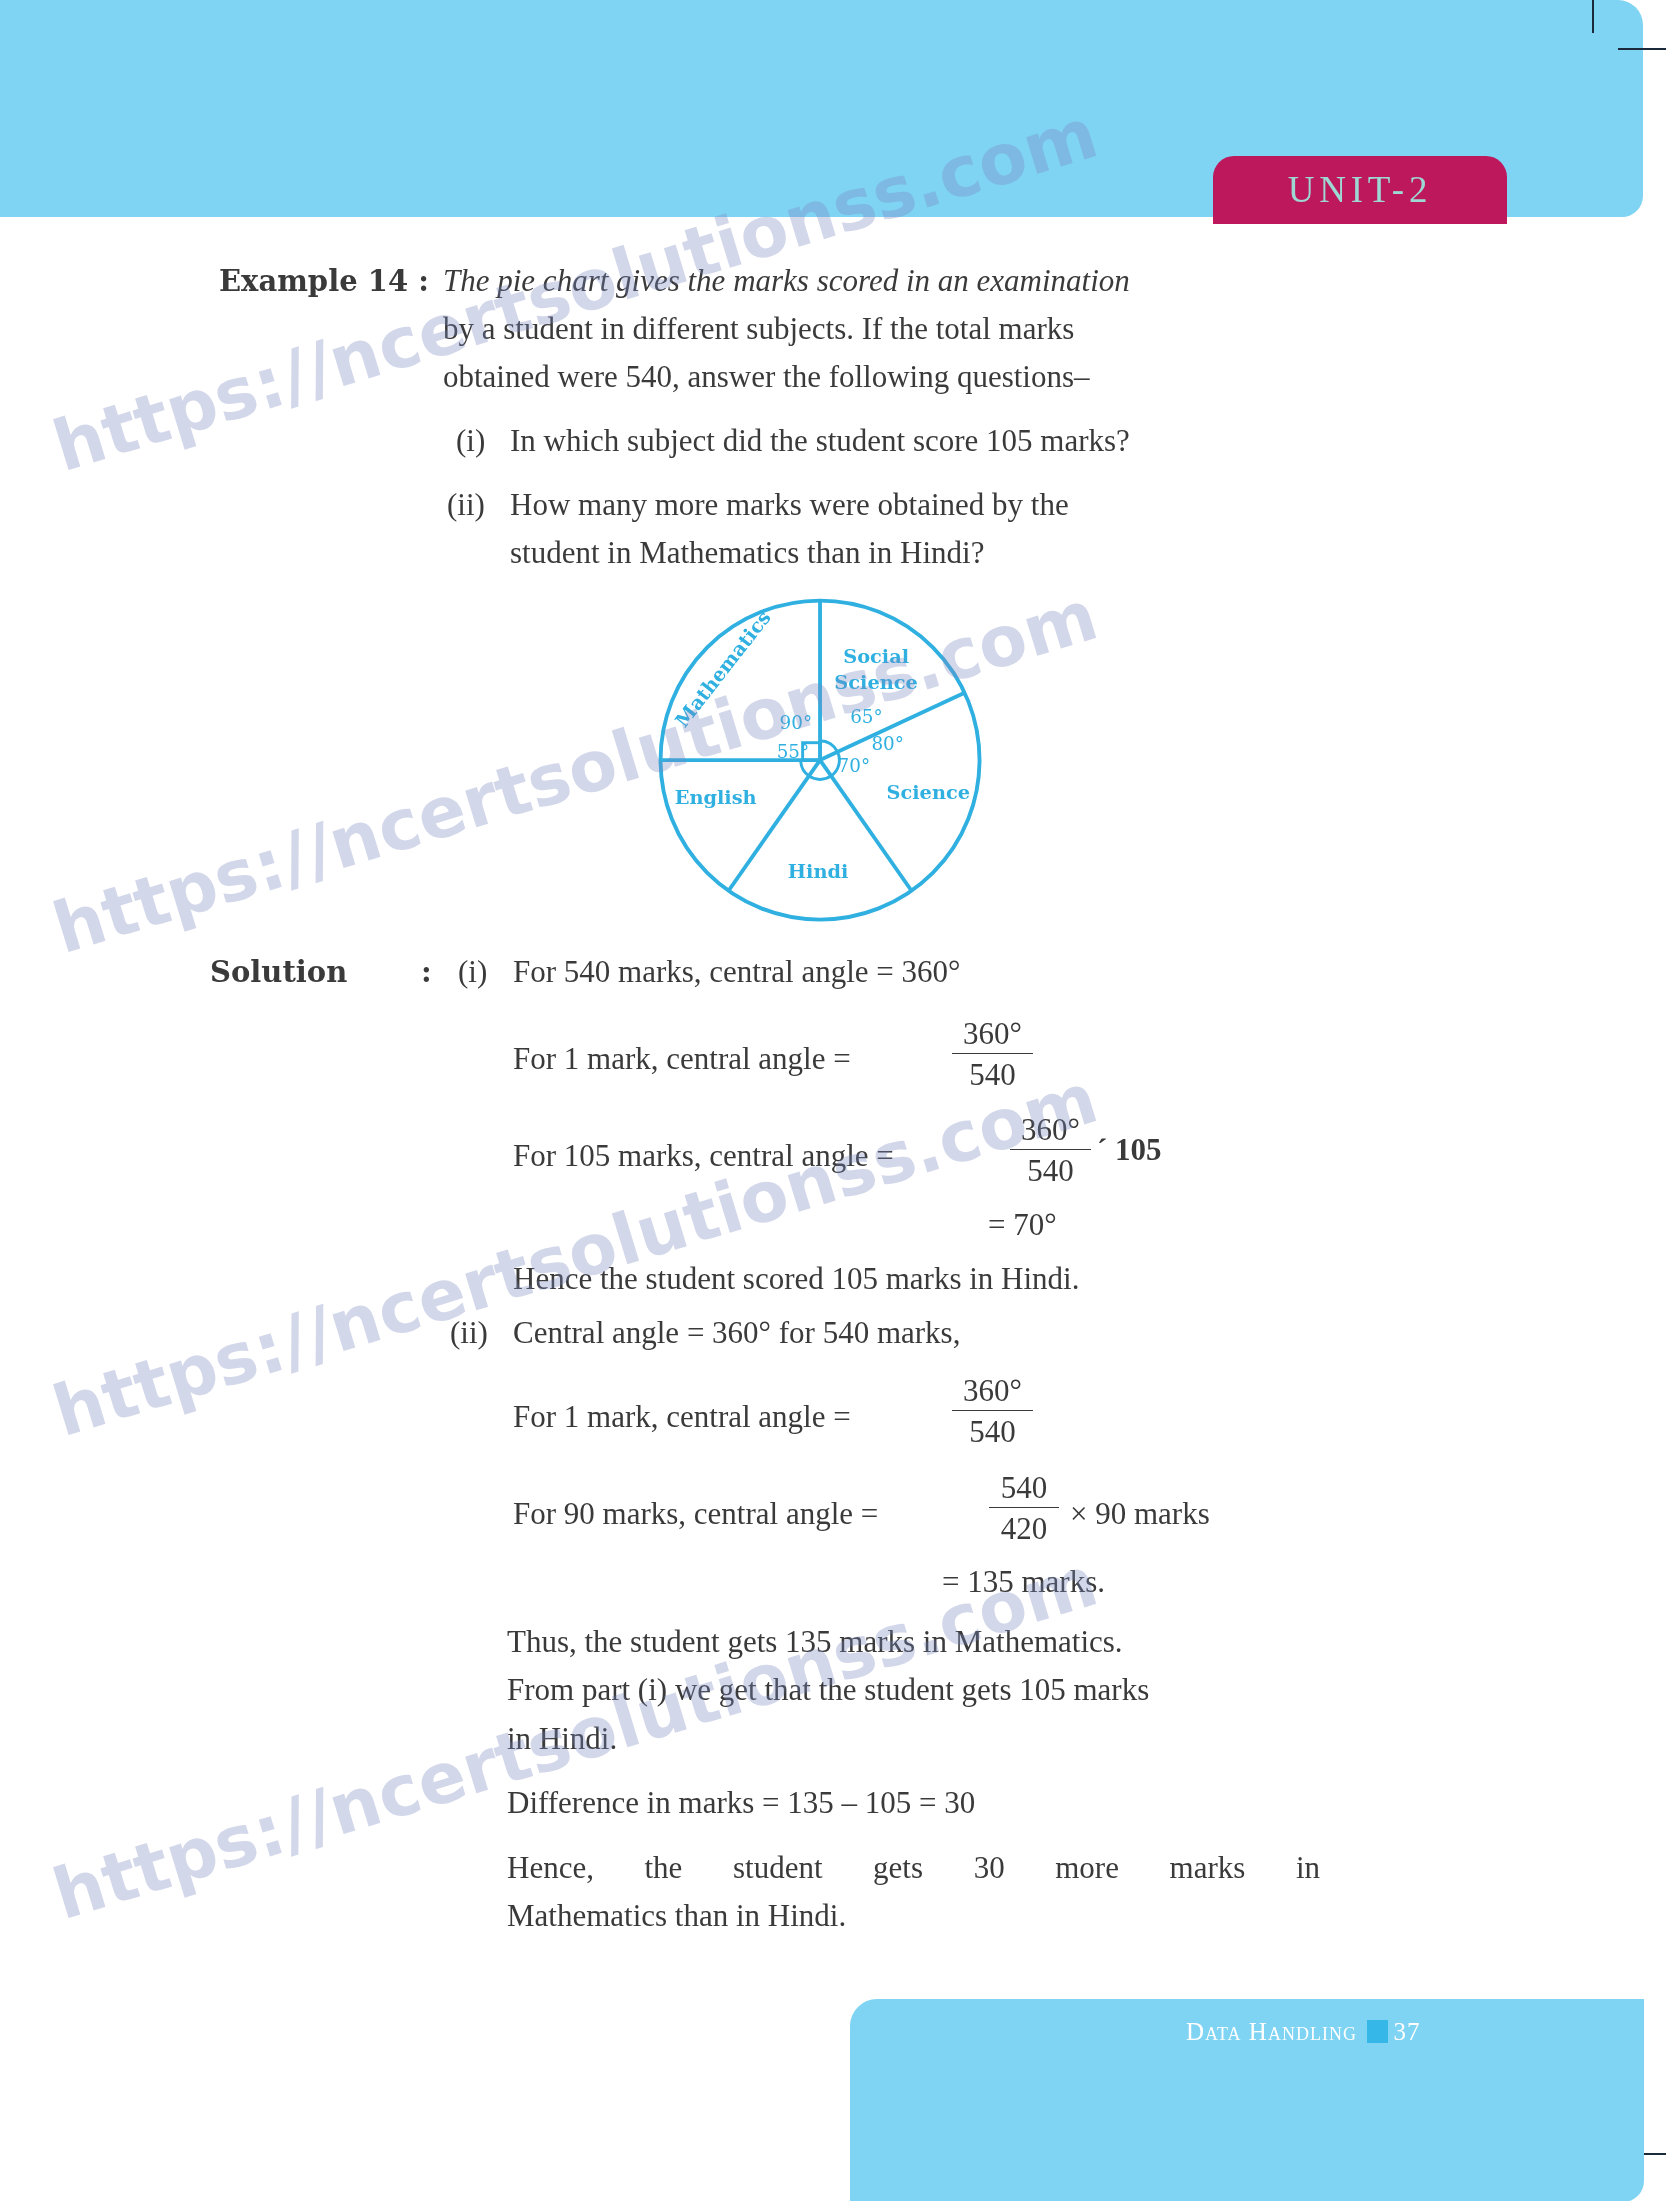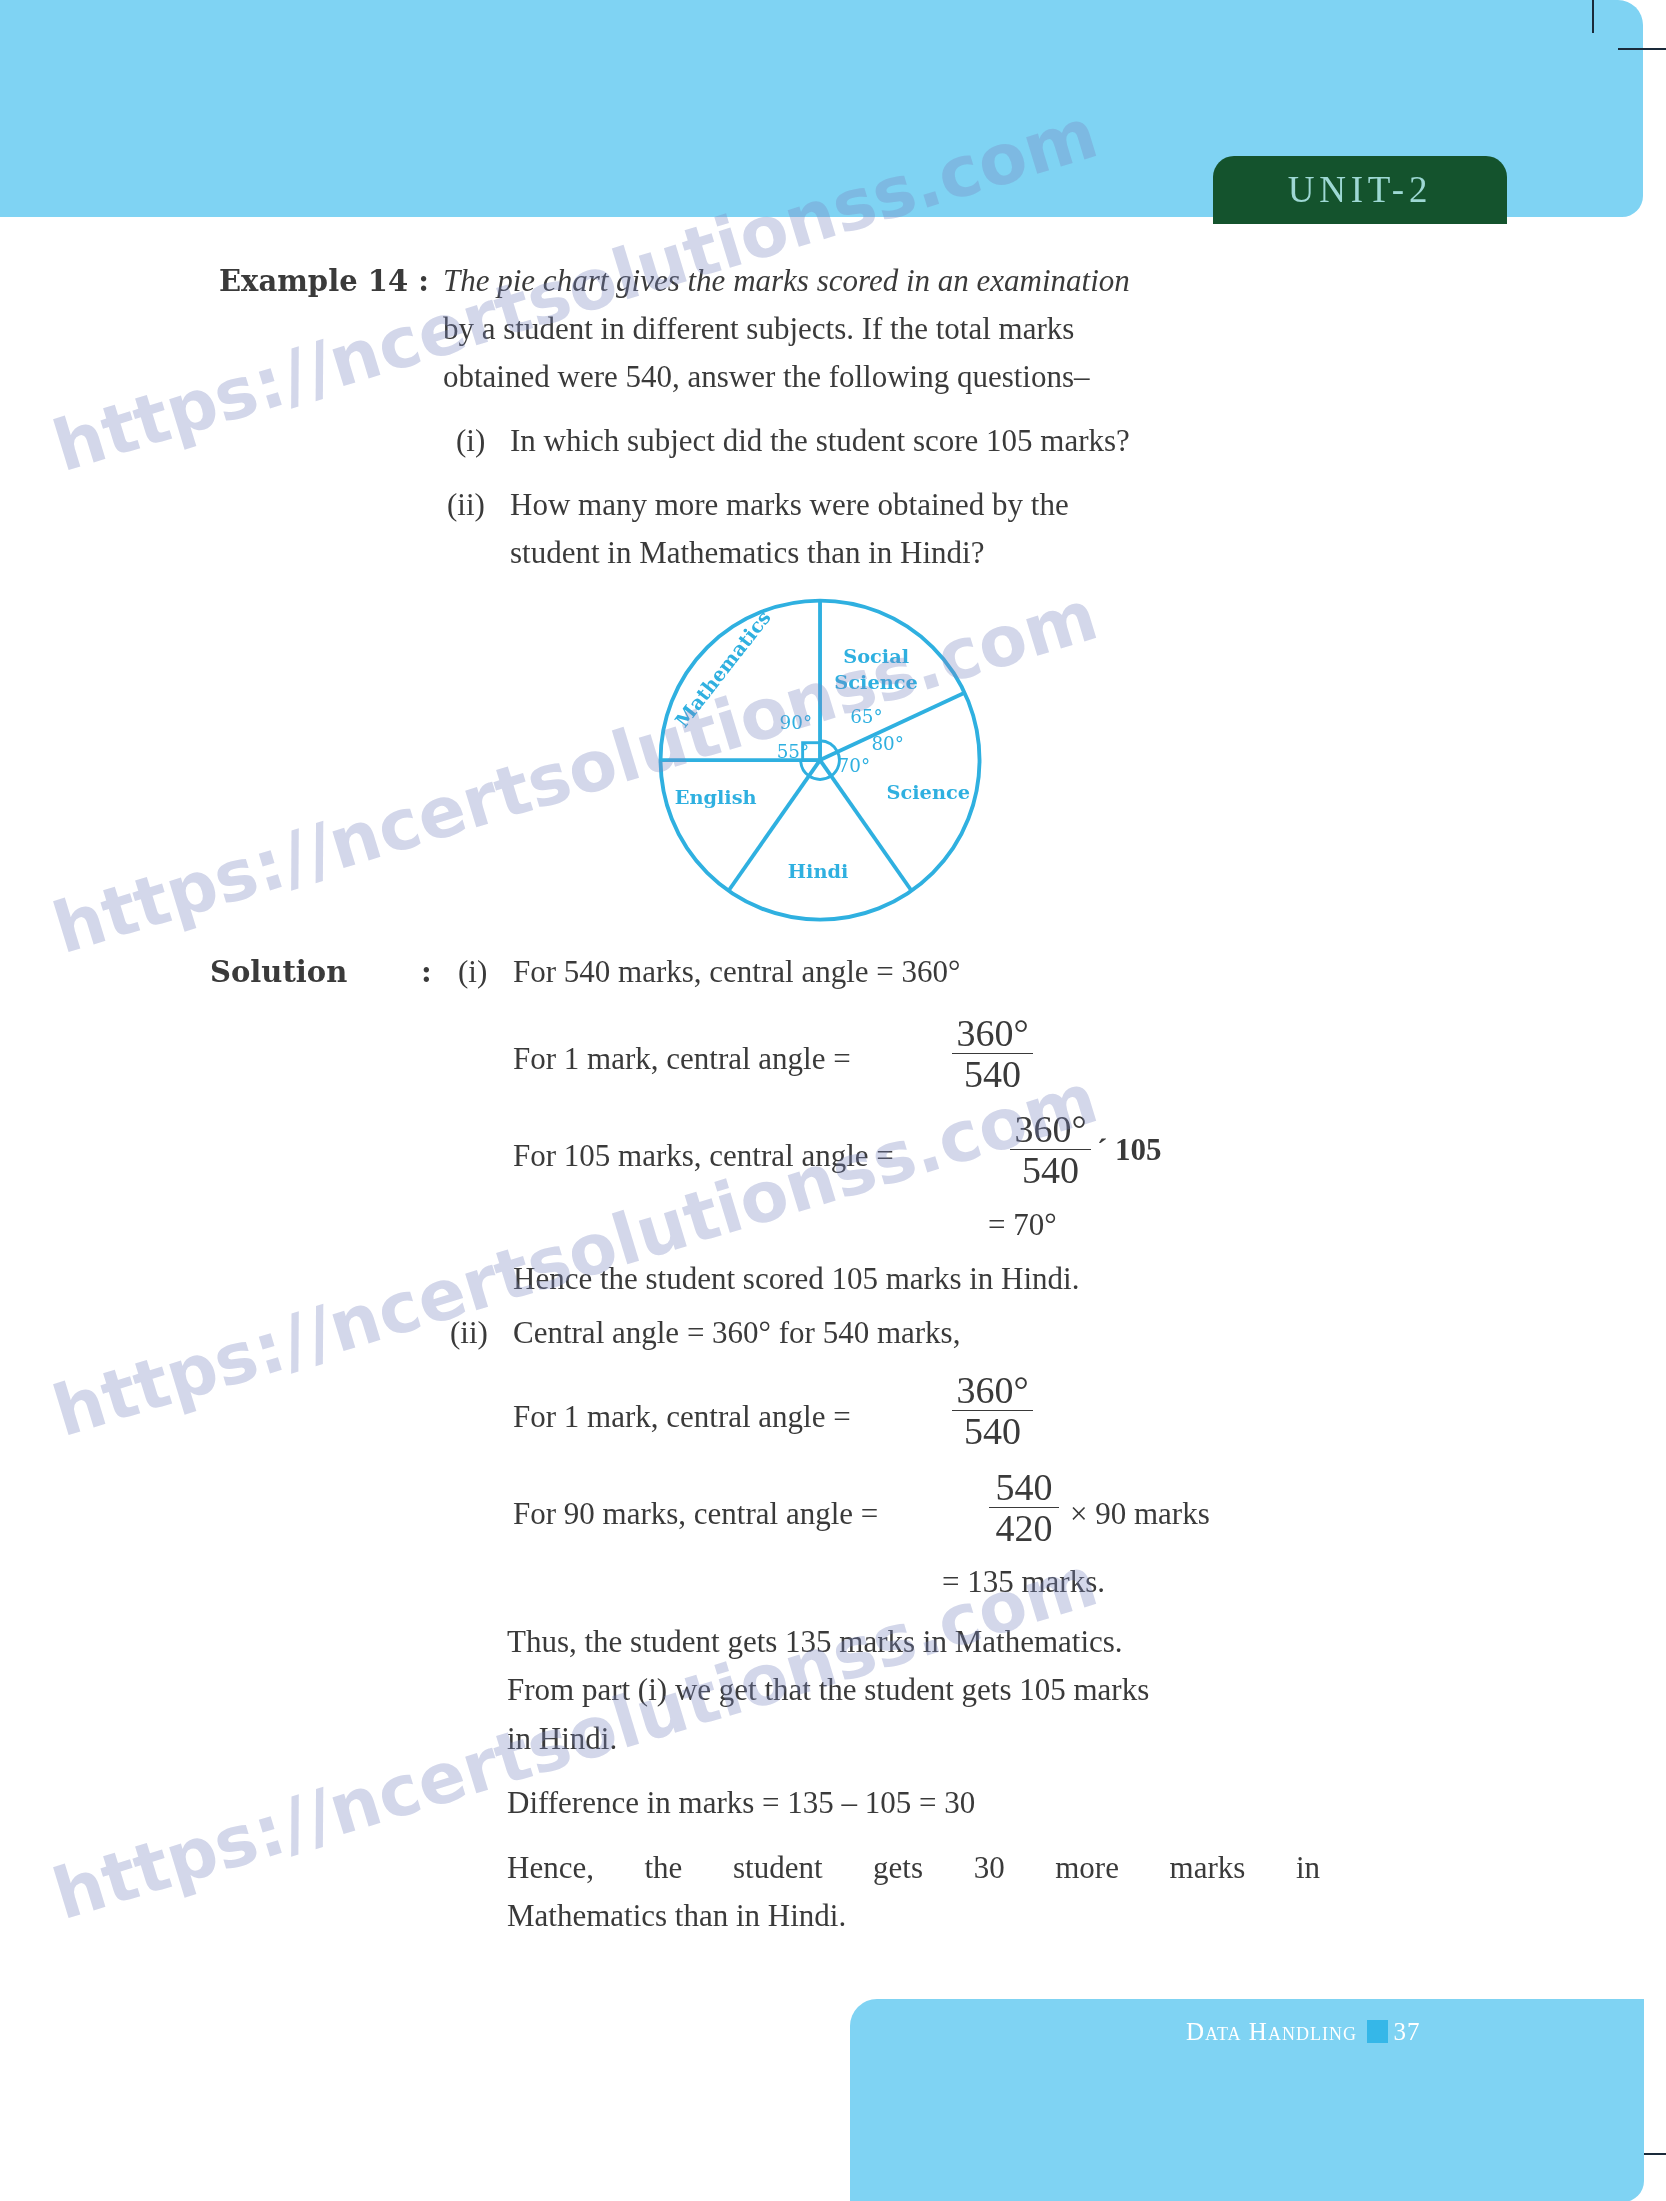--- a/index.html
+++ b/index.html
@@ -1,35 +1,35 @@
 <!DOCTYPE html>
 <html><head>
   <meta charset="utf-8">
   <style>
     html, body { margin:0; padding:0; }
     body { width:1666px; height:2201px; position:relative; background:#ffffff; overflow:hidden;
            font-family:"DejaVu Serif", serif; color:#3a3a3a; }
     .top-band { position:absolute; left:0; top:0; width:1643px; height:217px; background:#7fd3f3;
                 border-top-right-radius:25px; border-bottom-right-radius:21px; }
-    .unit-tab { position:absolute; left:1213px; top:156px; width:294px; height:68px; background:#14532d;
+    .unit-tab { position:absolute; left:1213px; top:156px; width:294px; height:68px; background:#be185d;
                 border-top-left-radius:21px; border-top-right-radius:21px; text-align:center; }
     .unit-tab span { display:block; font-family:"Liberation Serif", serif; font-size:37px; letter-spacing:4.8px;
                      color:#9ed8d4; margin-top:11.6px; }
     .crop { position:absolute; background:#1a2a3a; }
     .footer-band { position:absolute; left:850px; top:1999px; width:794px; height:203px; background:#7fd3f3;
                    border-top-left-radius:27px; border-bottom-right-radius:21px; }
     .footer-text { position:absolute; left:1186px; top:2018px; font-family:"Liberation Serif", serif;
                    font-size:25px; color:#ffffff; font-variant:small-caps; letter-spacing:1px; }
     .footer-square { display:inline-block; width:21px; height:23px; background:#35b7e8; vertical-align:-2.9px; margin:0 5.8px 0 9.7px; }
     .wm { position:absolute; font-family:"DejaVu Sans", sans-serif; font-weight:bold; font-size:70px;
           color:rgba(120,135,190,0.33); transform:rotate(-17deg); transform-origin:left bottom; white-space:nowrap; }
     .t { position:absolute; font-size:31px; line-height:48px; white-space:nowrap;
          font-family:"Liberation Serif", serif; color:#3a3a3a; }
     .b { font-family:"DejaVu Serif", serif; font-weight:bold; font-size:29px; }
-    .frac { position:absolute; text-align:center; font-family:"Liberation Serif", serif; font-size:38px; color:#3a3a3a; }
+    .frac { position:absolute; text-align:center; font-family:"Liberation Serif", serif; font-size:31px; color:#3a3a3a; }
     .frac .num { display:block; line-height:39px; border-bottom:1.9px solid #3a3a3a; padding:0 3.9px; }
     .frac .den { display:block; line-height:41px; }
     .justify { text-align:justify; text-align-last:justify; white-space:normal; }
     svg text { font-family:"DejaVu Serif", serif; }
   </style>
 </head>
 <body>
 
 <div class="top-band"></div>
 <div class="unit-tab">

